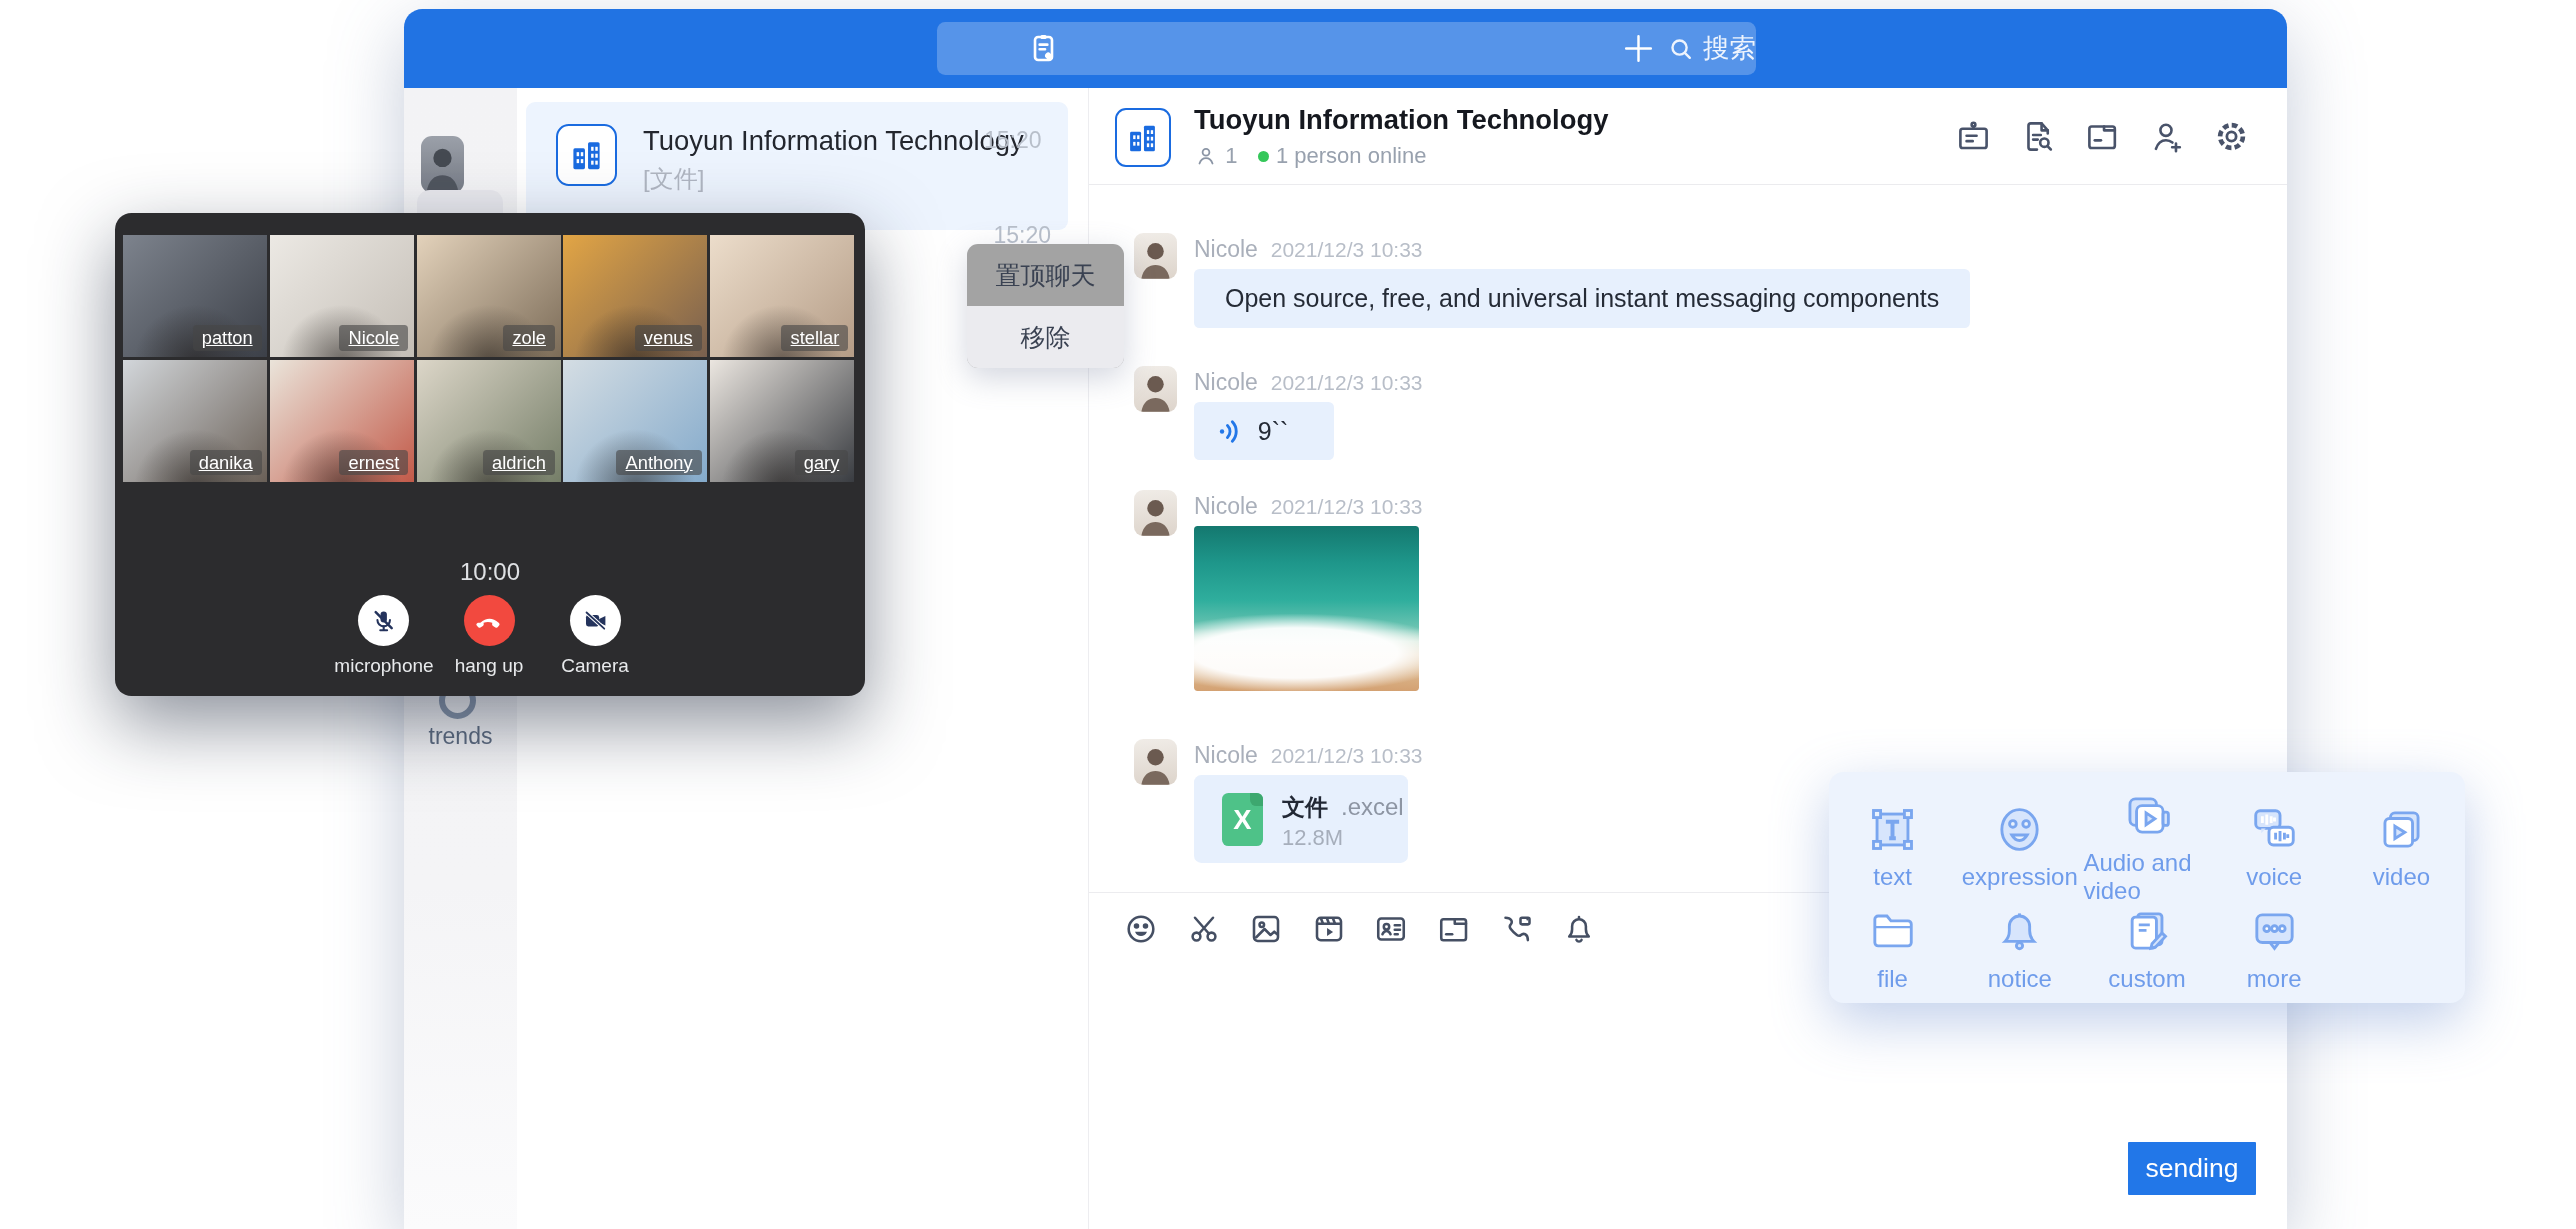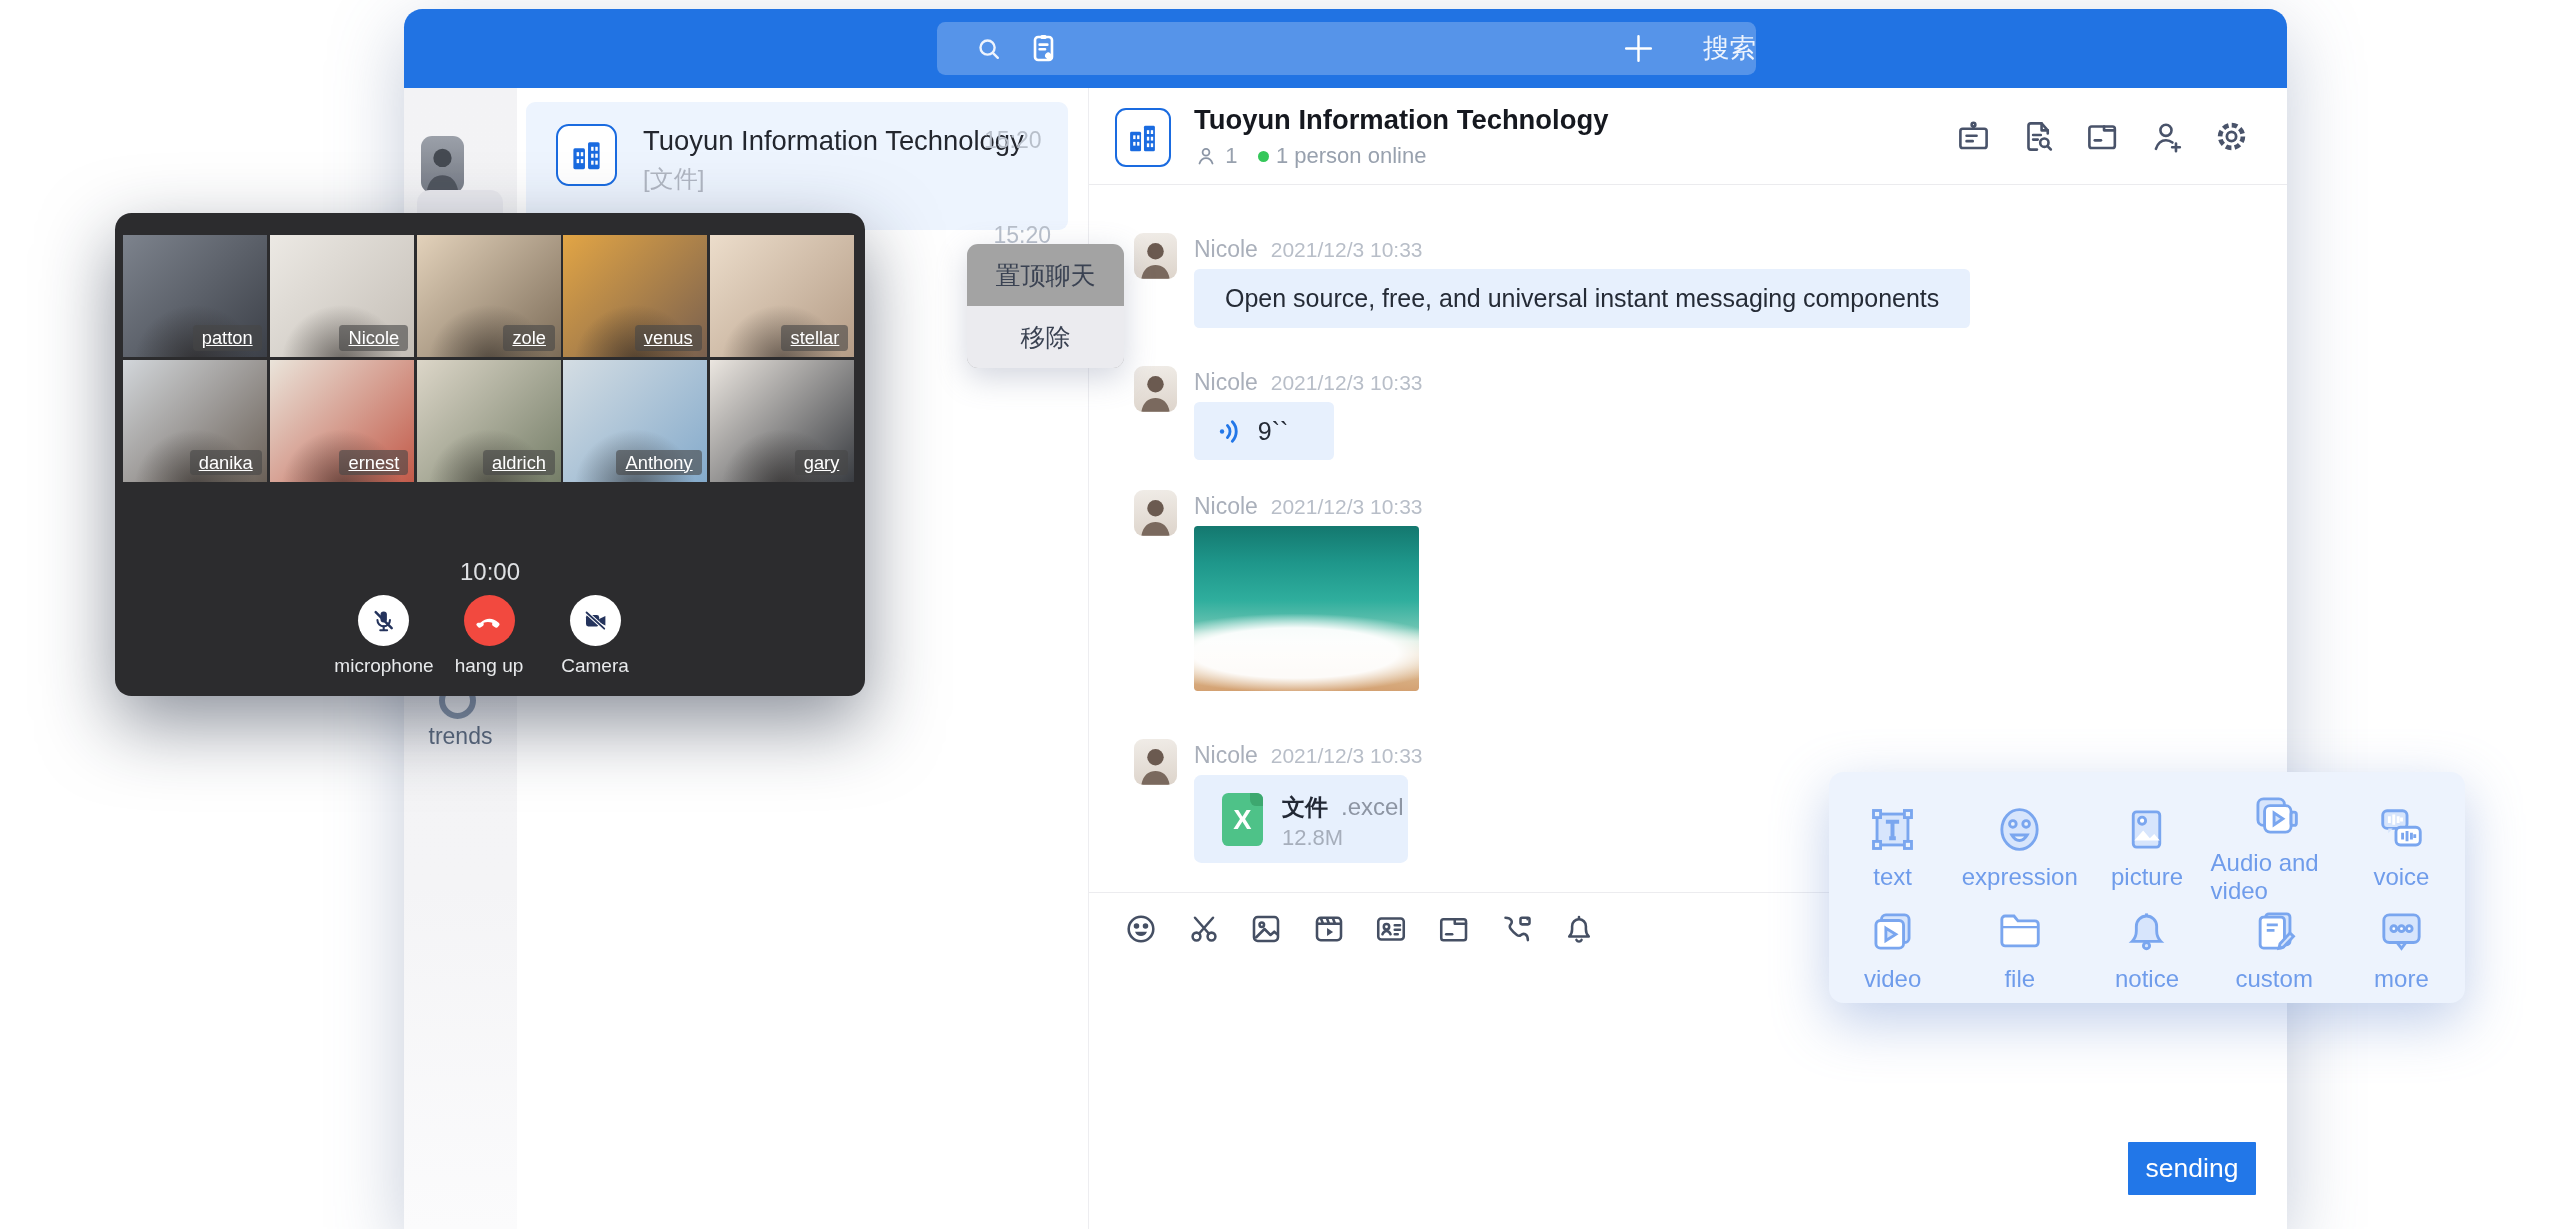--- a/index.html
+++ b/index.html
@@ -14,21 +14,21 @@
 
   
   .topbar { position:absolute; left:0; top:0; width:100%; height:79px;
     background:#2173e3; border-radius:18.3px 18.3px 0 0; }
   .search-pill { position:absolute; left:533px; top:12.8px; width:819px; height:53px;
     background:rgba(255,255,255,.24); border-radius:8.2px; }
   .pill-ic { position:absolute; top:8.2px; width:37px; height:37px; }
   .pill-left { left:88px; }
   .pill-right { right:99px; }
   .pill-center { position:absolute; left:0; top:0; width:100%; height:100%;
-    display:flex; align-items:center; justify-content:space-between; gap:9.1px;
+    display:flex; align-items:center; justify-content:flex-end; gap:9.1px;
     color:#eef4fd; font-size:26.5px;padding-left:38px; }
 
   
   .sidebar { position:absolute; left:0; top:79px; bottom:0; width:113px;
     background:linear-gradient(180deg,#f3f3f5 0%,#f4f4f6 70%,#fbfbfc 100%); }
   .side-avatar { position:absolute; left:16.5px; top:48px; width:43px; height:57px;
     border-radius:11px; overflow:hidden;
     background:linear-gradient(180deg,#9ba0a9 0%,#777c86 100%); }
   .side-sel { position:absolute; left:12.8px; top:102px; width:86px; height:60px;
     border-radius:12.8px; background:#e9e9ee; }
@@ -447,30 +447,20 @@
           <circle cx="9" cy="9.5" r="1.5" fill="#eaf2fd"></circle>
             <circle cx="15" cy="9.5" r="1.5" fill="#eaf2fd"></circle>
           <path d="M8.5 14.5c1 1.7 2.2 2.5 3.5 2.5s2.5-.8 3.5-2.5z" fill="#eaf2fd"></path>
         </svg>
       </span>
       <span class="feat-label">expression</span>
     </div>
     <div class="feat-cell">
       <span class="ic">
         <svg viewBox="0 0 24 24" fill="none" stroke="#7aa6ef" stroke-width="1.3">
-          <rect x="6" y="4" width="12" height="16" rx="1.5" fill="#d7e5fc"></rect>
-          <circle cx="10" cy="8" r="1.6" fill="#fff"></circle>
-          <path d="M6.5 17l4-4.5 3 3.5 2-2 2.5 3z" fill="#fff" stroke="none"></path>
-        </svg>
-      </span>
-      <span class="feat-label">picture</span>
-    </div>
-    <div class="feat-cell">
-      <span class="ic">
-        <svg viewBox="0 0 24 24" fill="none" stroke="#7aa6ef" stroke-width="1.3">
           <rect x="4.5" y="4.5" width="12" height="12" rx="2.5" fill="#d7e5fc"></rect>
           <rect x="7.5" y="7.5" width="12" height="12" rx="2.5" fill="#fff"></rect>
           <rect x="19.5" y="10.5" width="2.4" height="6" rx="1" fill="#d7e5fc"></rect>
           <path d="M11.8 10.8l4 2.7-4 2.7z" fill="#d7e5fc"></path>
         </svg>
       </span>
       <span class="feat-label">Audio and video</span>
     </div>
     <div class="feat-cell">
       <span class="ic">

